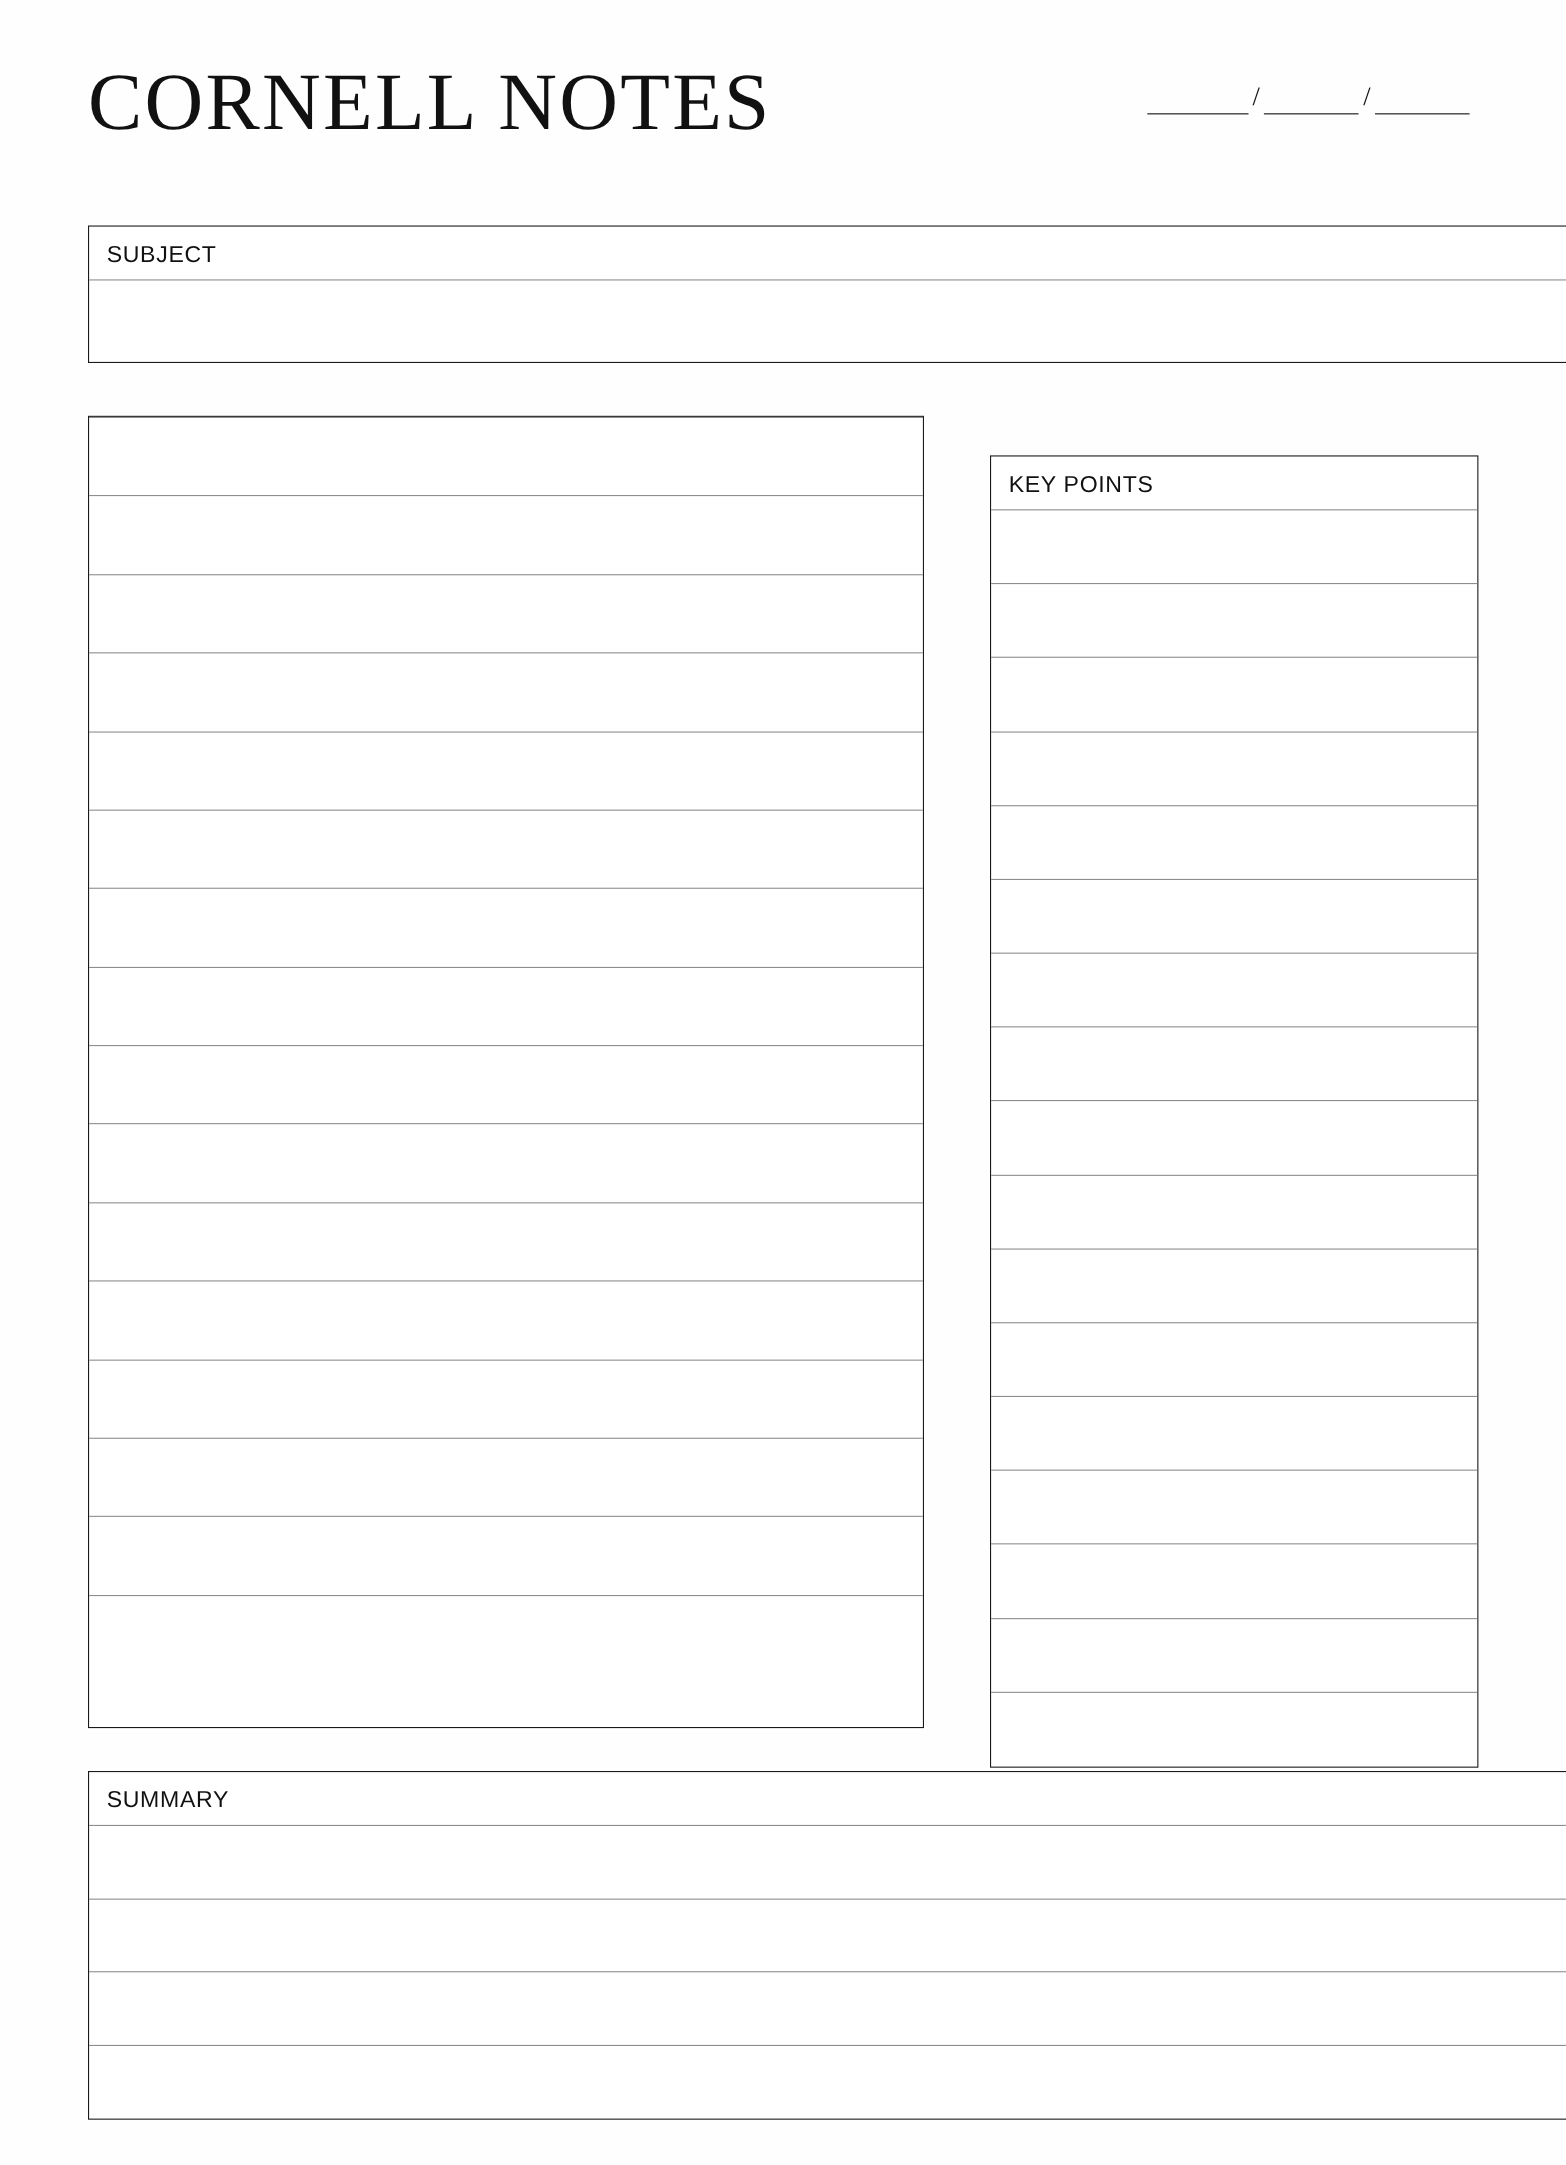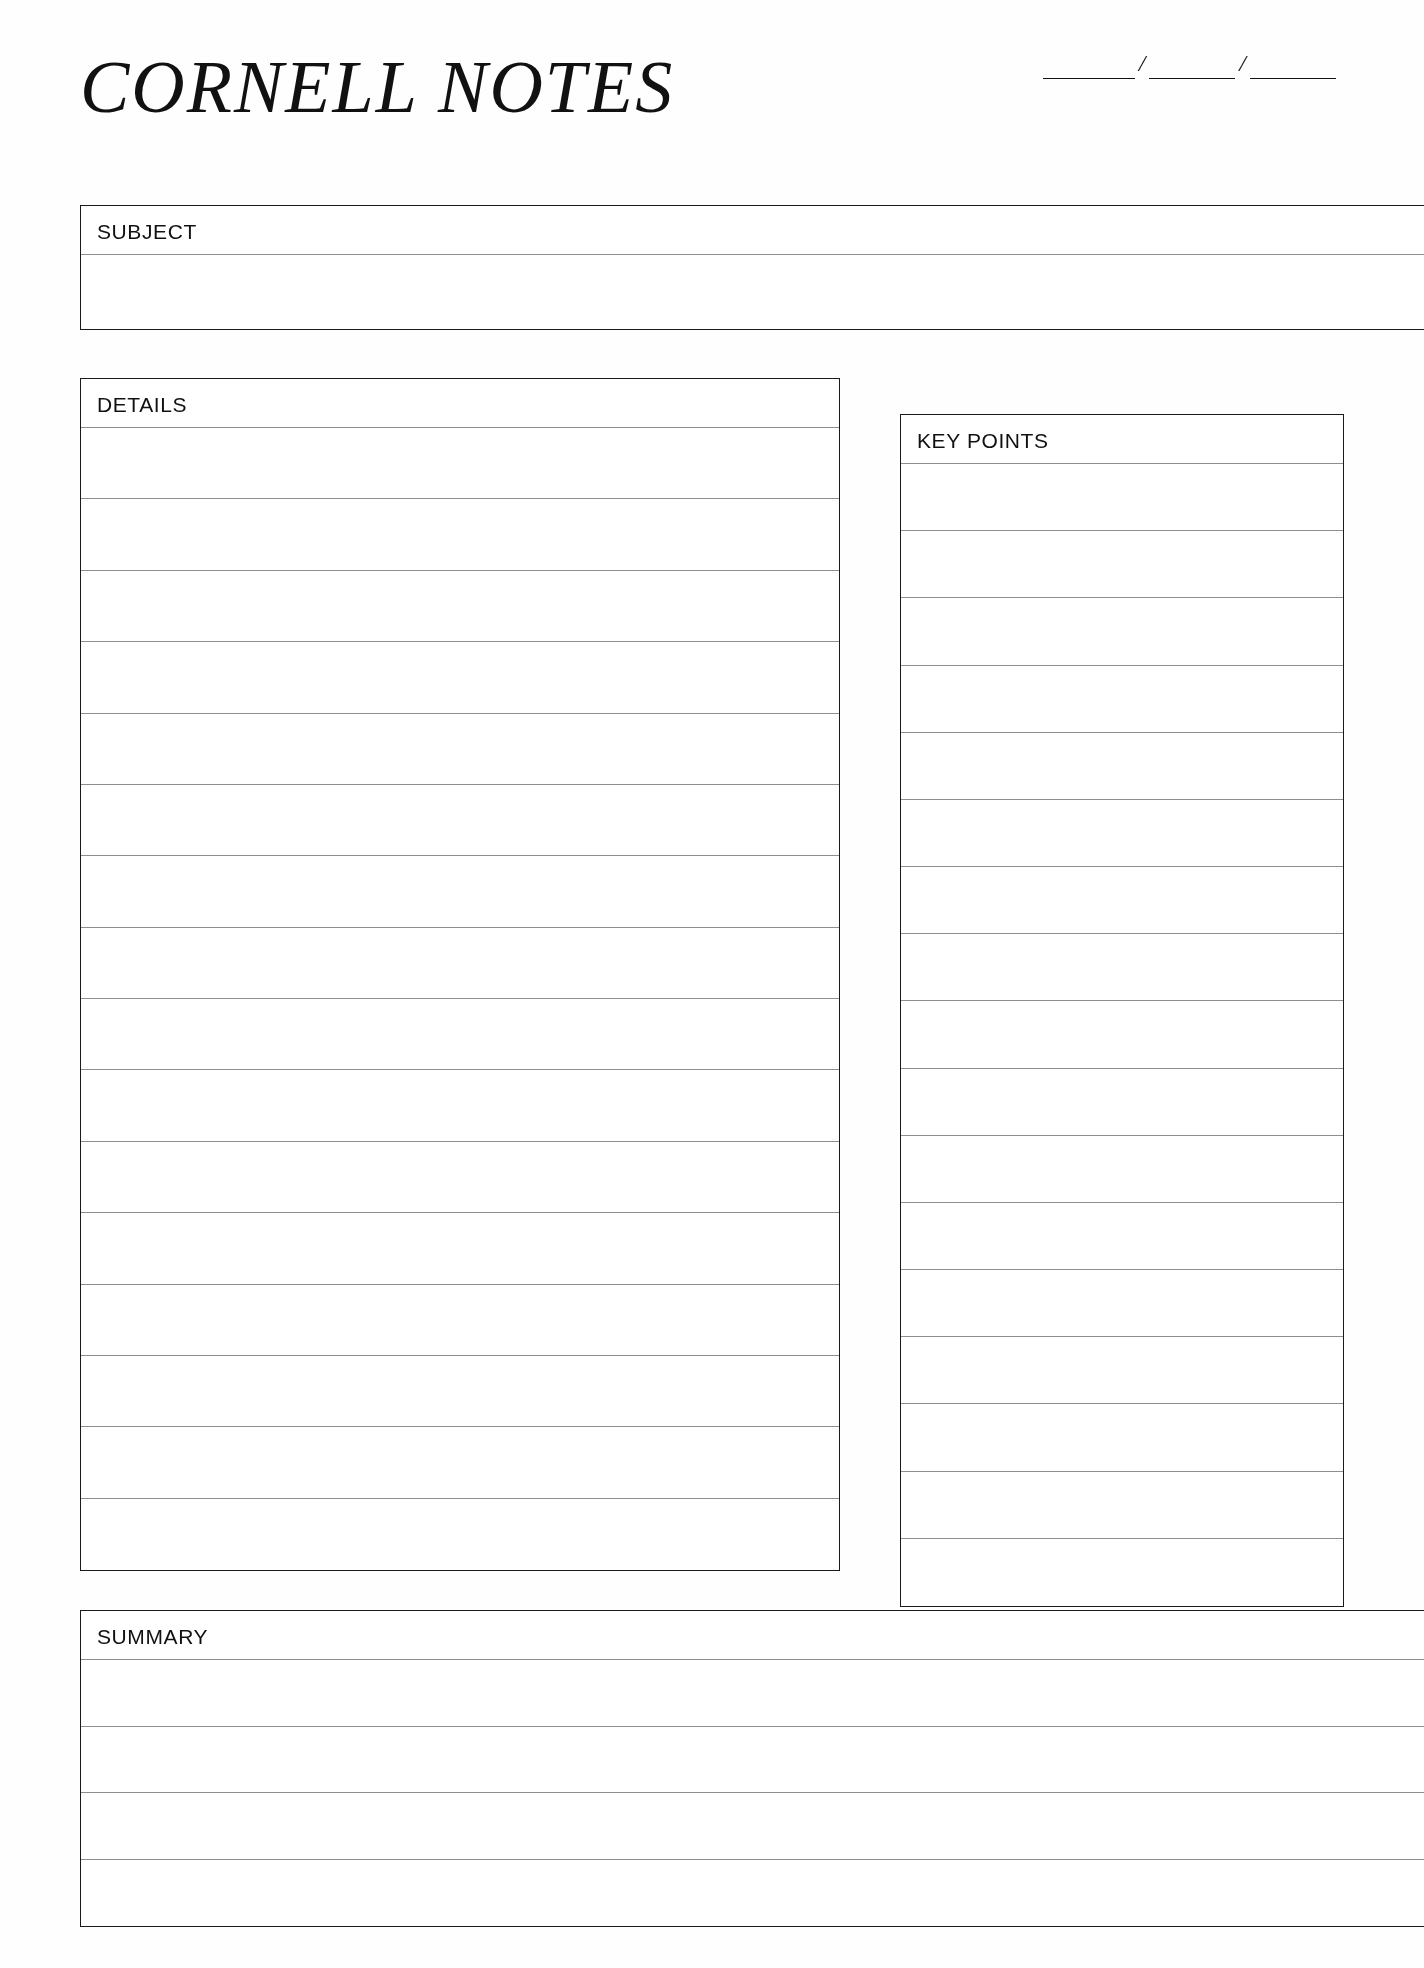--- a/index.html
+++ b/index.html
@@ -25,23 +25,22 @@
   }
 
   
   .header {
     position: absolute;
     left: 80px;
     top: 48px;
     width: 1264px;
     height: 90px;
     display: flex;
-    align-items: flex-start;
+    align-items: center;
     justify-content: space-between;
-    font-style: italic;
   }
   .title {
     font-family: "Liberation Serif", serif;
     font-size: 74px;
     line-height: 78px;
     letter-spacing: 2px;
     font-weight: 400;
     white-space: nowrap;
   }
   .date-area {
@@ -147,21 +146,20 @@
   </div>
 
   <div class="box" id="subject-box">
     <div class="box-label">SUBJECT</div>
     <div class="lines">
       <div class="rule"></div>
     </div>
   </div>
 
   <div class="box" id="details-box">
-    <div class="box-label">DETAILS</div>
     <div class="lines">
       <div class="rule"></div>
       <div class="rule"></div>
       <div class="rule"></div>
       <div class="rule"></div>
       <div class="rule"></div>
       <div class="rule"></div>
       <div class="rule"></div>
       <div class="rule"></div>
       <div class="rule"></div>

